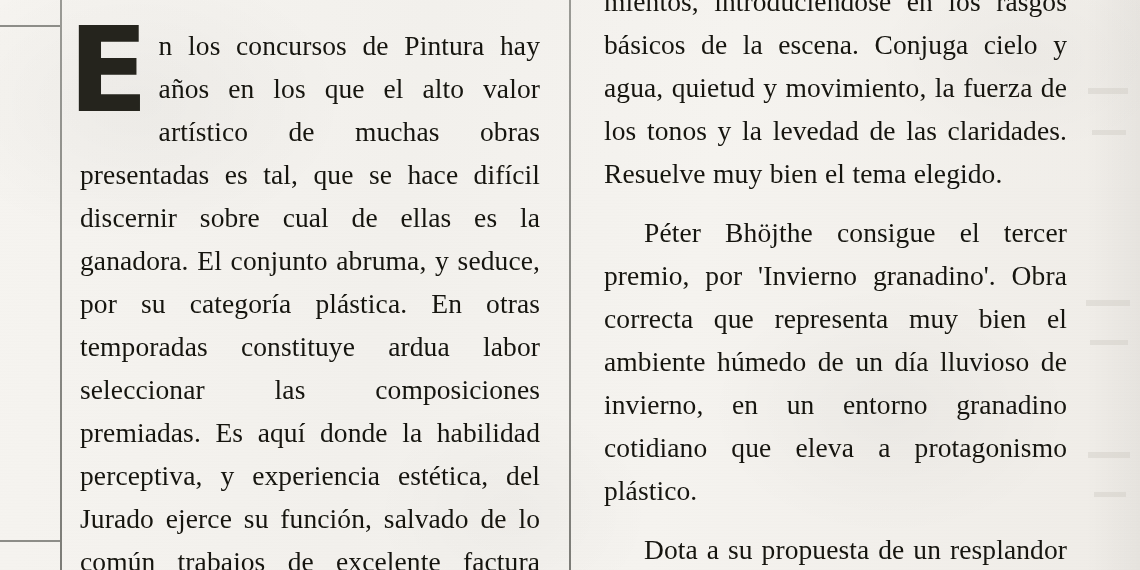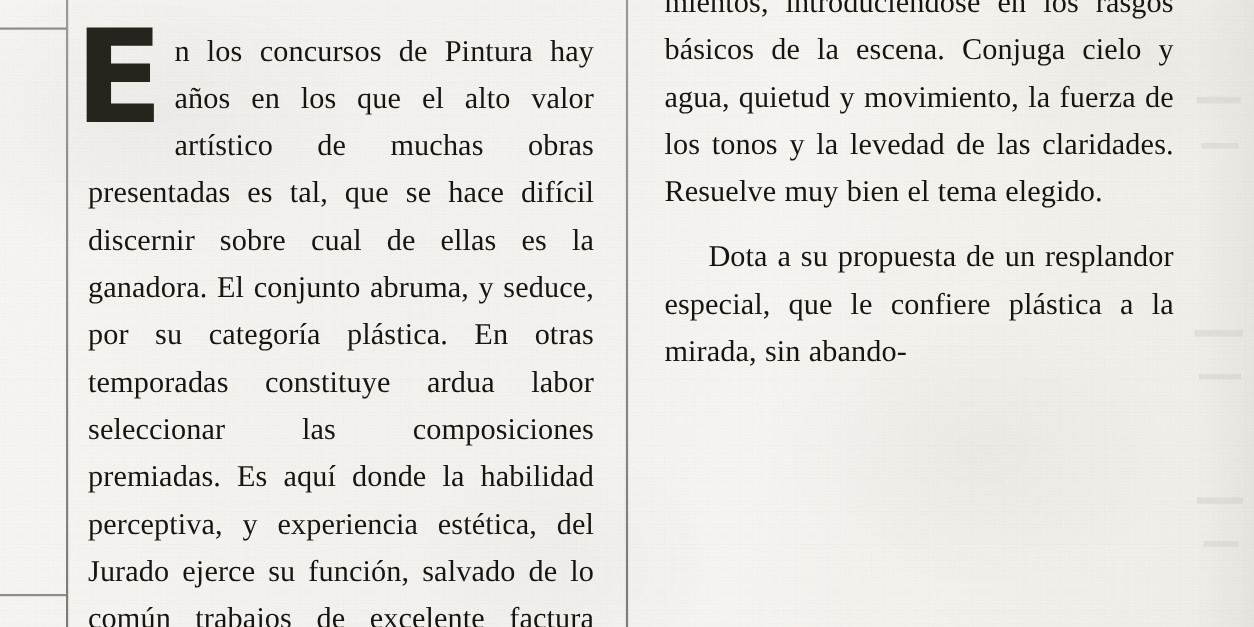--- a/index.html
+++ b/index.html
@@ -163,16 +163,17 @@
     <i style="top:492px; left:8px; width:32px; height:5px;"></i>
   </div>
 
   <div class="column" id="col-left">
     <span id="drop-cap">E</span>
     <p class="para">n los concursos de Pintura hay años en los que el alto valor artístico de muchas obras presentadas es tal, que se hace difícil discernir sobre cual de ellas es la ganadora. El conjunto abruma, y seduce, por su categoría plástica. En otras temporadas constituye ardua labor seleccionar las composiciones premiadas. Es aquí donde la habilidad perceptiva, y experiencia estética, del Jurado ejerce su función, salvado de lo común trabajos de excelente factura artísti-</p>
   </div>
 
   <div class="column" id="col-right">
     <p class="para">mientos, introduciéndose en los rasgos básicos de la escena. Conjuga cielo y agua, quietud y movimiento, la fuerza de los tonos y la levedad de las claridades. Resuelve muy bien el tema elegido.</p>
+    <p class="para indent">Péter Bhöjthe consigue el tercer premio, por 'Invierno granadino'. Obra correcta que representa muy bien el ambiente húmedo de un día lluvioso de invierno, en un entorno granadino cotidiano que eleva a protagonismo plástico.</p>
     <p class="para indent">Dota a su propuesta de un resplandor especial, que le confiere plástica a la mirada, sin abando-</p>
   </div>
 
 </div>
 
 </body></html>

